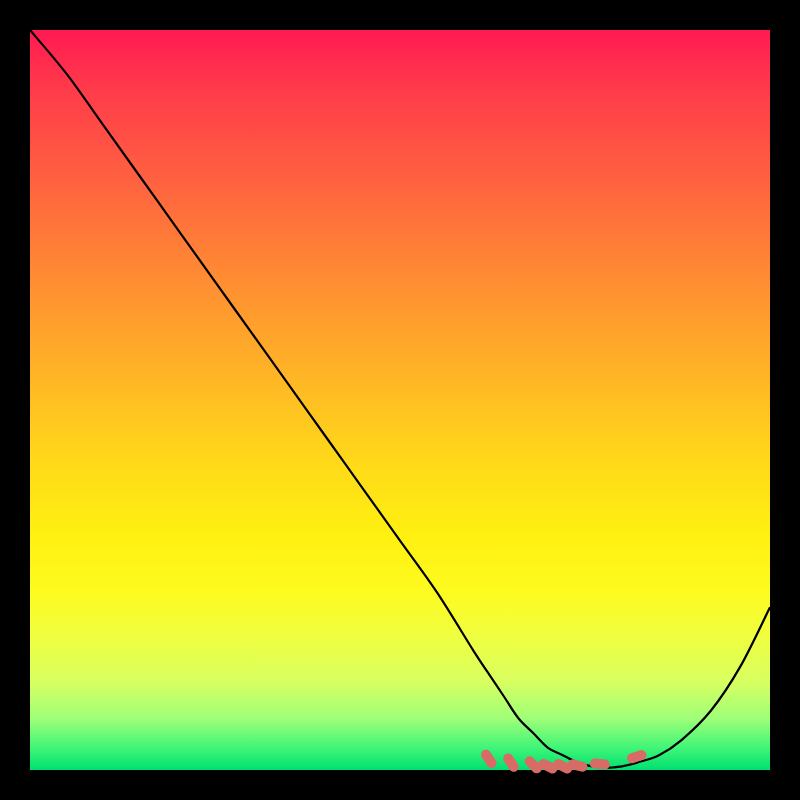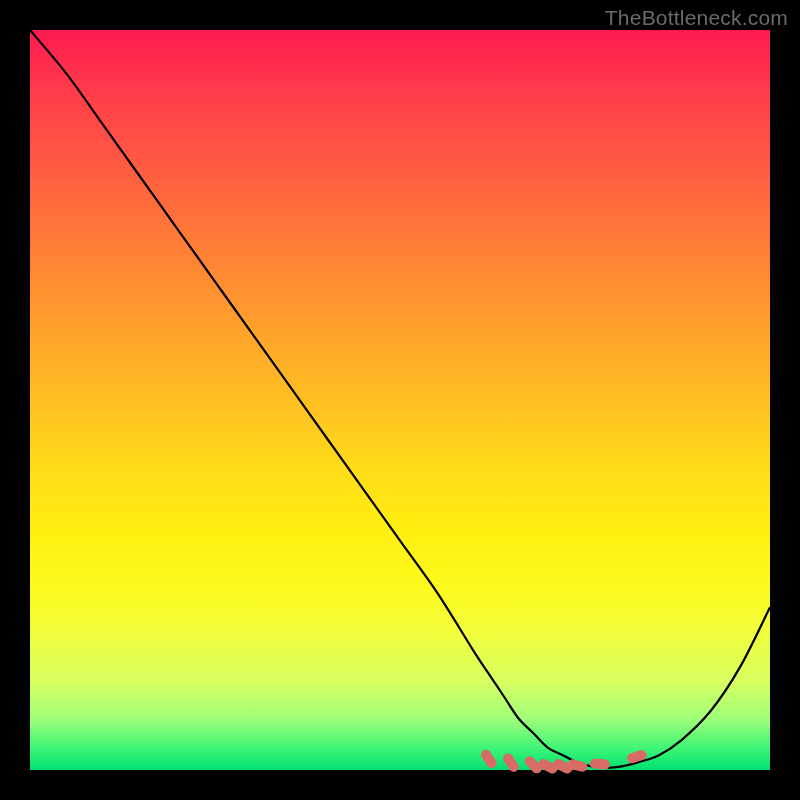--- a/index.html
+++ b/index.html
@@ -66,21 +66,20 @@
   }
   .marker {
     fill: #d96b66;
     stroke: none;
   }
 </style>
 </head>
 <body>
 
 <div class="frame">
-  <div class="watermark">TheBottleneck.com</div>
 
   <div class="plot-area">
     <svg class="curve" viewBox="0 0 740 740">
       <path id="bottleneck-curve" class="curve-path" d="M 0 0 C 6.166666666666667 7.4000000000000155, 24.666666666666664 28.36666666666675, 37 44.40000000000009 C 49.333333333333336 60.43333333333344, 61.666666666666664 78.9333333333334, 74 96.20000000000005 C 86.33333333333333 113.4666666666667, 98.66666666666667 130.73333333333332, 111 148 C 123.33333333333333 165.26666666666668, 135.66666666666666 182.53333333333342, 148 199.80000000000007 C 160.33333333333334 217.06666666666672, 172.66666666666666 234.33333333333331, 185 251.59999999999997 C 197.33333333333334 268.8666666666666, 209.66666666666666 286.1333333333334, 222 303.40000000000003 C 234.33333333333334 320.6666666666667, 246.66666666666666 337.93333333333334, 259 355.2 C 271.3333333333333 372.46666666666664, 283.6666666666667 389.73333333333335, 296 407 C 308.3333333333333 424.26666666666665, 320.6666666666667 441.53333333333336, 333 458.8 C 345.3333333333333 476.06666666666666, 357.66666666666663 493.33333333333337, 370 510.6 C 382.33333333333337 527.8666666666667, 394.66666666666674 543.9, 407.00000000000006 562.4 C 419.33333333333337 580.9, 435.3666666666667 608.0333333333333, 444 621.6 C 452.6333333333333 635.1666666666667, 453.8666666666667 636.4, 458.8 643.8 C 463.73333333333335 651.1999999999999, 468.6666666666667 658.6, 473.6 666 C 478.53333333333336 673.4, 483.4666666666667 682.0333333333334, 488.40000000000003 688.2 C 493.33333333333337 694.3666666666667, 498.2666666666667 698.0666666666667, 503.20000000000005 703 C 508.1333333333334 707.9333333333333, 513.0666666666667 714.0999999999999, 518 717.8 C 522.9333333333333 721.5, 527.8666666666666 722.7333333333333, 532.8 725.2 C 537.7333333333333 727.6666666666667, 542.6666666666667 730.75, 547.6 732.6 C 552.5333333333333 734.45, 557.4666666666667 735.4366666666666, 562.4 736.3 C 567.3333333333333 737.1633333333333, 572.2666666666667 737.78, 577.2 737.78 C 582.1333333333334 737.78, 587.0666666666667 737.1633333333333, 592 736.3 C 596.9333333333333 735.4366666666666, 600.6333333333333 734.45, 606.8 732.6 C 612.9666666666666 730.75, 621.6 728.9000000000001, 629 725.2 C 636.4 721.5, 642.5666666666667 717.8, 651.2 710.4 C 659.8333333333334 703, 670.9333333333334 693.1333333333333, 680.8000000000001 680.8 C 690.6666666666667 668.4666666666666, 700.5333333333333 653.6666666666666, 710.4 636.4 C 720.2666666666667 619.1333333333333, 735.0666666666666 587.0666666666667, 740 577.2"></path>
       <g id="marker-group">
           <rect x="448.8" y="723.9" width="20" height="10" rx="5" class="marker" transform="rotate(56.30993247402025 458.8 728.9)"></rect>
           <rect x="471" y="727.6" width="20" height="10" rx="5" class="marker" transform="rotate(56.30993247402025 481 732.6)"></rect>
           <rect x="493.20000000000005" y="729.82" width="20" height="10" rx="5" class="marker" transform="rotate(45 503.20000000000005 734.82)"></rect>
           <rect x="508" y="731.3" width="20" height="10" rx="5" class="marker" transform="rotate(26.565051177078345 518 736.3)"></rect>
           <rect x="522.8" y="731.3" width="20" height="10" rx="5" class="marker" transform="rotate(26.565051177077816 532.8 736.3)"></rect>

